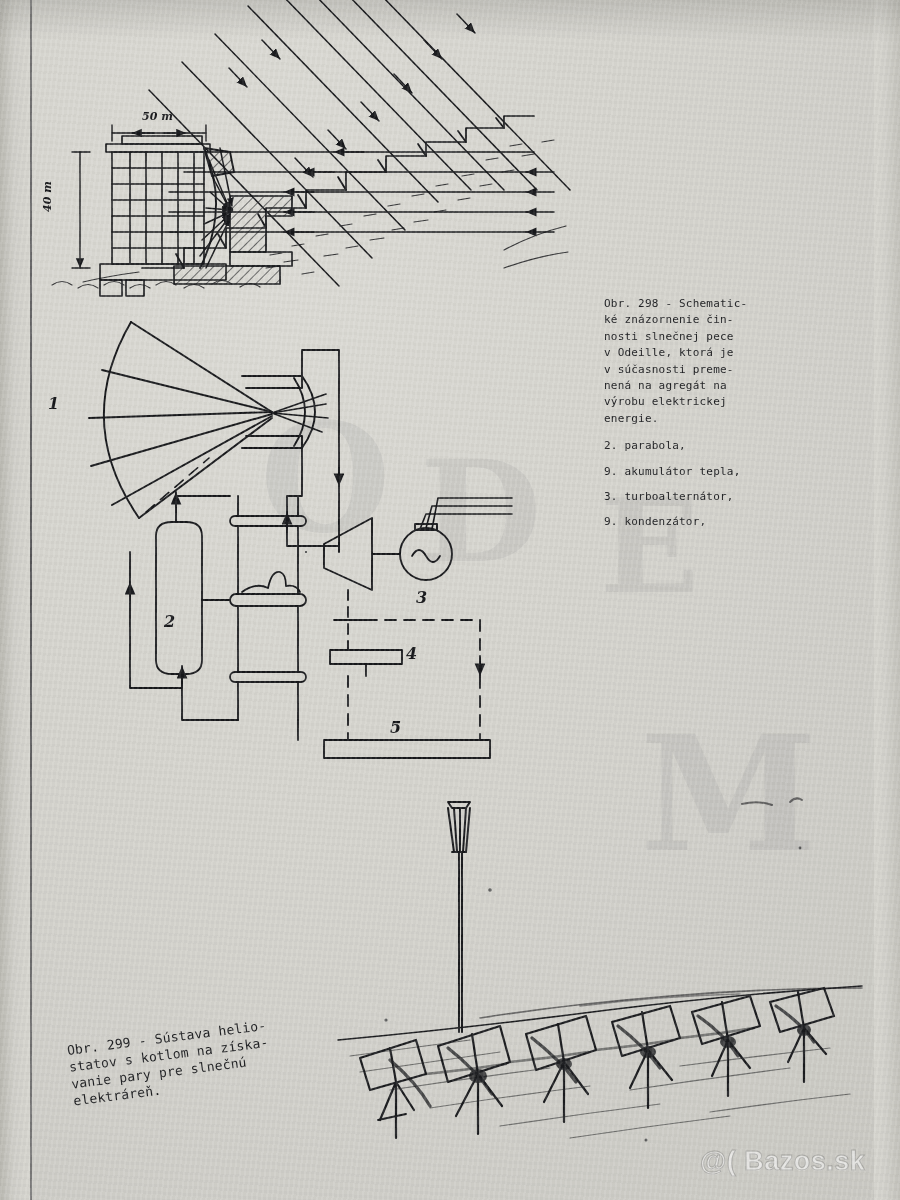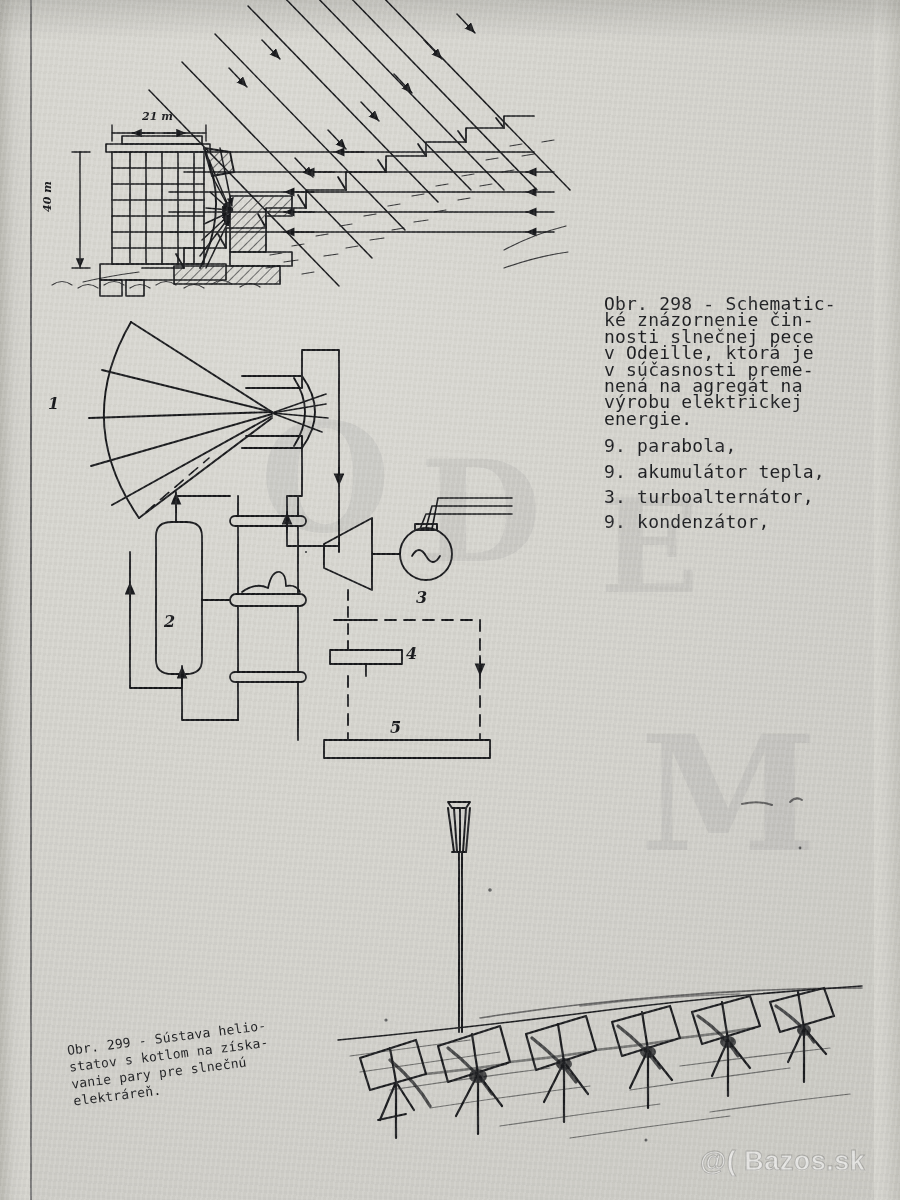--- a/index.html
+++ b/index.html
@@ -35,21 +35,21 @@
   .ghost{position:absolute;color:rgba(60,60,62,.075);font-weight:bold;
     font-family:"DejaVu Serif","Liberation Serif",serif;pointer-events:none;}
 
   
   #fig298{position:absolute;left:34px;top:0px;width:560px;height:300px;}
   #fig298 svg, .fg svg{display:block;}
 
   
   #cap298{
     position:absolute;left:604px;top:296px;width:280px;
-    font-size:18px;line-height:16.4px;letter-spacing:.2px;
+    font-size:11px;line-height:16.4px;letter-spacing:.2px;
     color:#1b1c1f;
   }
   #cap298 .para{white-space:pre-line;}
   #cap298 ol{margin:11px 0 0 0;padding:0;list-style:none;}
   #cap298 ol li{margin:0 0 9px 0;white-space:nowrap;}
 
   
   #fig-sch{position:absolute;left:34px;top:300px;width:520px;height:500px;}
 
   
@@ -241,34 +241,34 @@
         <line x1="78" y1="133" x2="172" y2="133"></line>
         <line x1="78" y1="125" x2="78" y2="141"></line>
         <line x1="172" y1="125" x2="172" y2="141"></line>
         <line x1="120" y1="133" x2="98" y2="133" marker-end="url(#ah)"></line>
         <line x1="130" y1="133" x2="152" y2="133" marker-end="url(#ah)"></line>
       </g>
     </svg>
 
     <div class="lbl" style="position:absolute;left:-2px;top:190px;font-size:11px;
                 transform:rotate(-90deg);transform-origin:center;white-space:nowrap;">40 m</div>
-    <div class="lbl" style="position:absolute;left:108px;top:110px;font-size:11px;white-space:nowrap;">21 m</div>
+    <div class="lbl" style="position:absolute;left:108px;top:110px;font-size:11px;white-space:nowrap;">50 m</div>
   </div>
 
   <div id="cap298">
     <div class="para">Obr. 298 - Schematic-
 ké znázornenie čin-
 nosti slnečnej pece
 v Odeille, ktorá je
 v súčasnosti preme-
 nená na agregát na
 výrobu elektrickej
 energie.</div>
     <ol>
-      <li>9. parabola,</li>
+      <li>2. parabola,</li>
       <li>9. akumulátor tepla,</li>
       <li>3. turboalternátor,</li>
       <li>9. kondenzátor,</li>
     </ol>
   </div>
 
   <div id="fig-sch" class="fg">
     <svg width="520" height="500" viewBox="0 0 520 500" fill="none" stroke="#17181b" stroke-width="1.8" stroke-linecap="round" stroke-linejoin="round">
       <defs>
         <marker id="a2" markerWidth="9" markerHeight="9" refX="7" refY="3" orient="auto">

